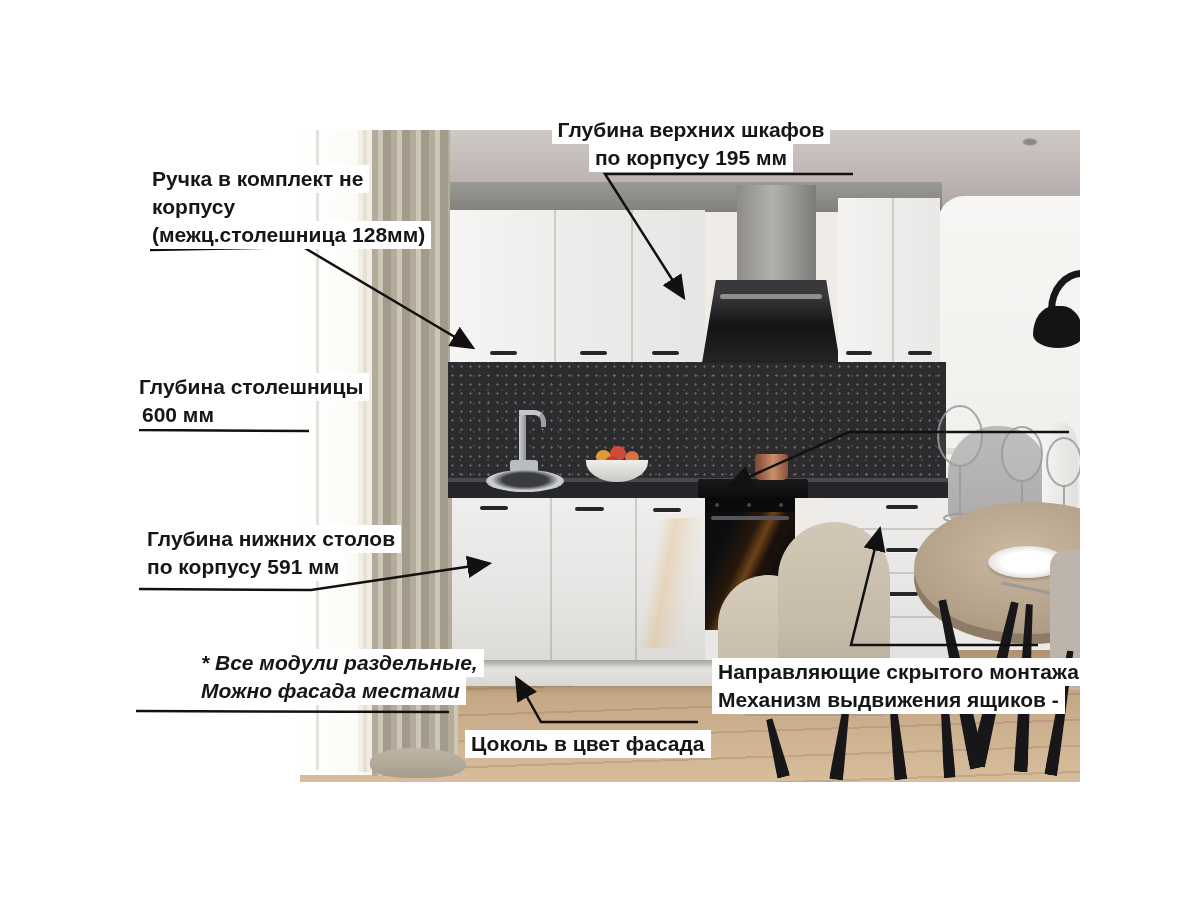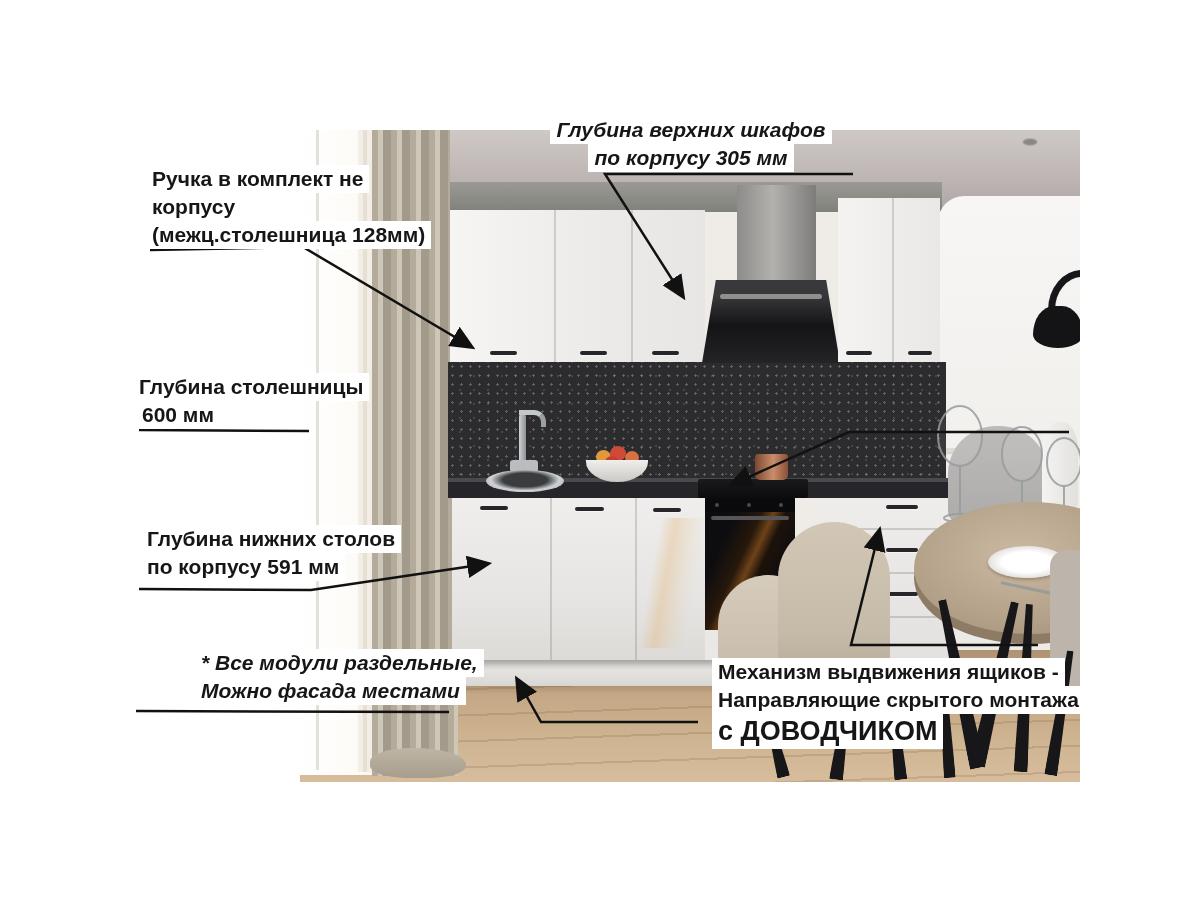--- a/index.html
+++ b/index.html
@@ -8,21 +8,21 @@
   .ab{position:absolute;}
   
   #photo{position:absolute;left:300px;top:130px;width:780px;height:652px;overflow:hidden;background:#efece8;z-index:1;}
   .seamv{position:absolute;top:0;bottom:0;width:2px;background:rgba(120,120,115,.28);}
   .seamh{position:absolute;left:0;right:0;height:2px;background:rgba(120,120,115,.30);}
   .handle{position:absolute;height:4px;border-radius:2px;background:#26262a;box-shadow:0 1px 1px rgba(255,255,255,.5);}
   .leg{position:absolute;background:#17171a;clip-path:polygon(26% 0,74% 0,100% 100%,0 100%);}
   
   .anno{position:absolute;z-index:30;font-weight:bold;font-size:21px;line-height:26px;color:#161616;}
   .anno .ln{display:table;background:#ffffff;padding:1px 6px;white-space:nowrap;}
-  .anno.center{text-align:center;font-style:italic;}
+  .anno.center{text-align:center;}
   .anno.center .ln{margin:0 auto;}
   .anno.ital{font-style:italic;}
   .ln.big{font-size:27px;line-height:33px;}
   #a-upper{left:546px;top:116px;width:290px;}
   #a-handle{left:146px;top:165px;}
   #a-worktop{left:133px;top:373px;}
   #a-worktop .ln:nth-child(2){margin-left:3px;}
   #a-solid{left:843px;top:396px;}
   #a-base{left:141px;top:525px;}
   #a-modules{left:147px;top:649px;margin-left:48px;}
@@ -216,21 +216,21 @@
       <path d="M1069 432 L849 432 L733 484" marker-end="url(#ah)"></path>
       <path d="M139 589 L311 590 L486 564" marker-end="url(#ah)"></path>
       <path d="M136 711 L449 712"></path>
       <path d="M698 722 L541 722 L518 681" marker-end="url(#ah)"></path>
       <path d="M1038 645 L851 645 L879 532" marker-end="url(#ah)"></path>
     </g>
   </svg>
 
   <div class="anno center" id="a-upper">
     <span class="ln">Глубина верхних шкафов</span>
-    <span class="ln">по корпусу 305 мм</span>
+    <span class="ln">по корпусу 195 мм</span>
   </div>
 
   <div class="anno" id="a-handle">
     <span class="ln">Ручка в комплект не</span>
     <span class="ln">корпусу</span>
     <span class="ln">(межц.столешница 128мм)</span>
   </div>
 
   <div class="anno" id="a-worktop">
     <span class="ln">Глубина столешницы</span>
@@ -241,20 +241,22 @@
   <div class="anno" id="a-base">
     <span class="ln">Глубина нижних столов</span>
     <span class="ln">по корпусу 591 мм</span>
   </div>
 
   <div class="anno ital" id="a-modules">
     <span class="ln">* Все модули раздельные,</span>
     <span class="ln">Можно фасада местами</span>
   </div>
 
+  <div class="anno" id="a-plinth">
+    <span class="ln">Цоколь в цвет фасада</span>
+  </div>
 
   <div class="anno" id="a-drawers">
+    <span class="ln">Направляющие скрытого монтажа</span>
     <span class="ln">Механизм выдвижения ящиков -</span>
-    <span class="ln">Направляющие скрытого монтажа</span>
-    <span class="ln big">с ДОВОДЧИКОМ</span>
   </div>
 
 </div>
 
 </body></html>

